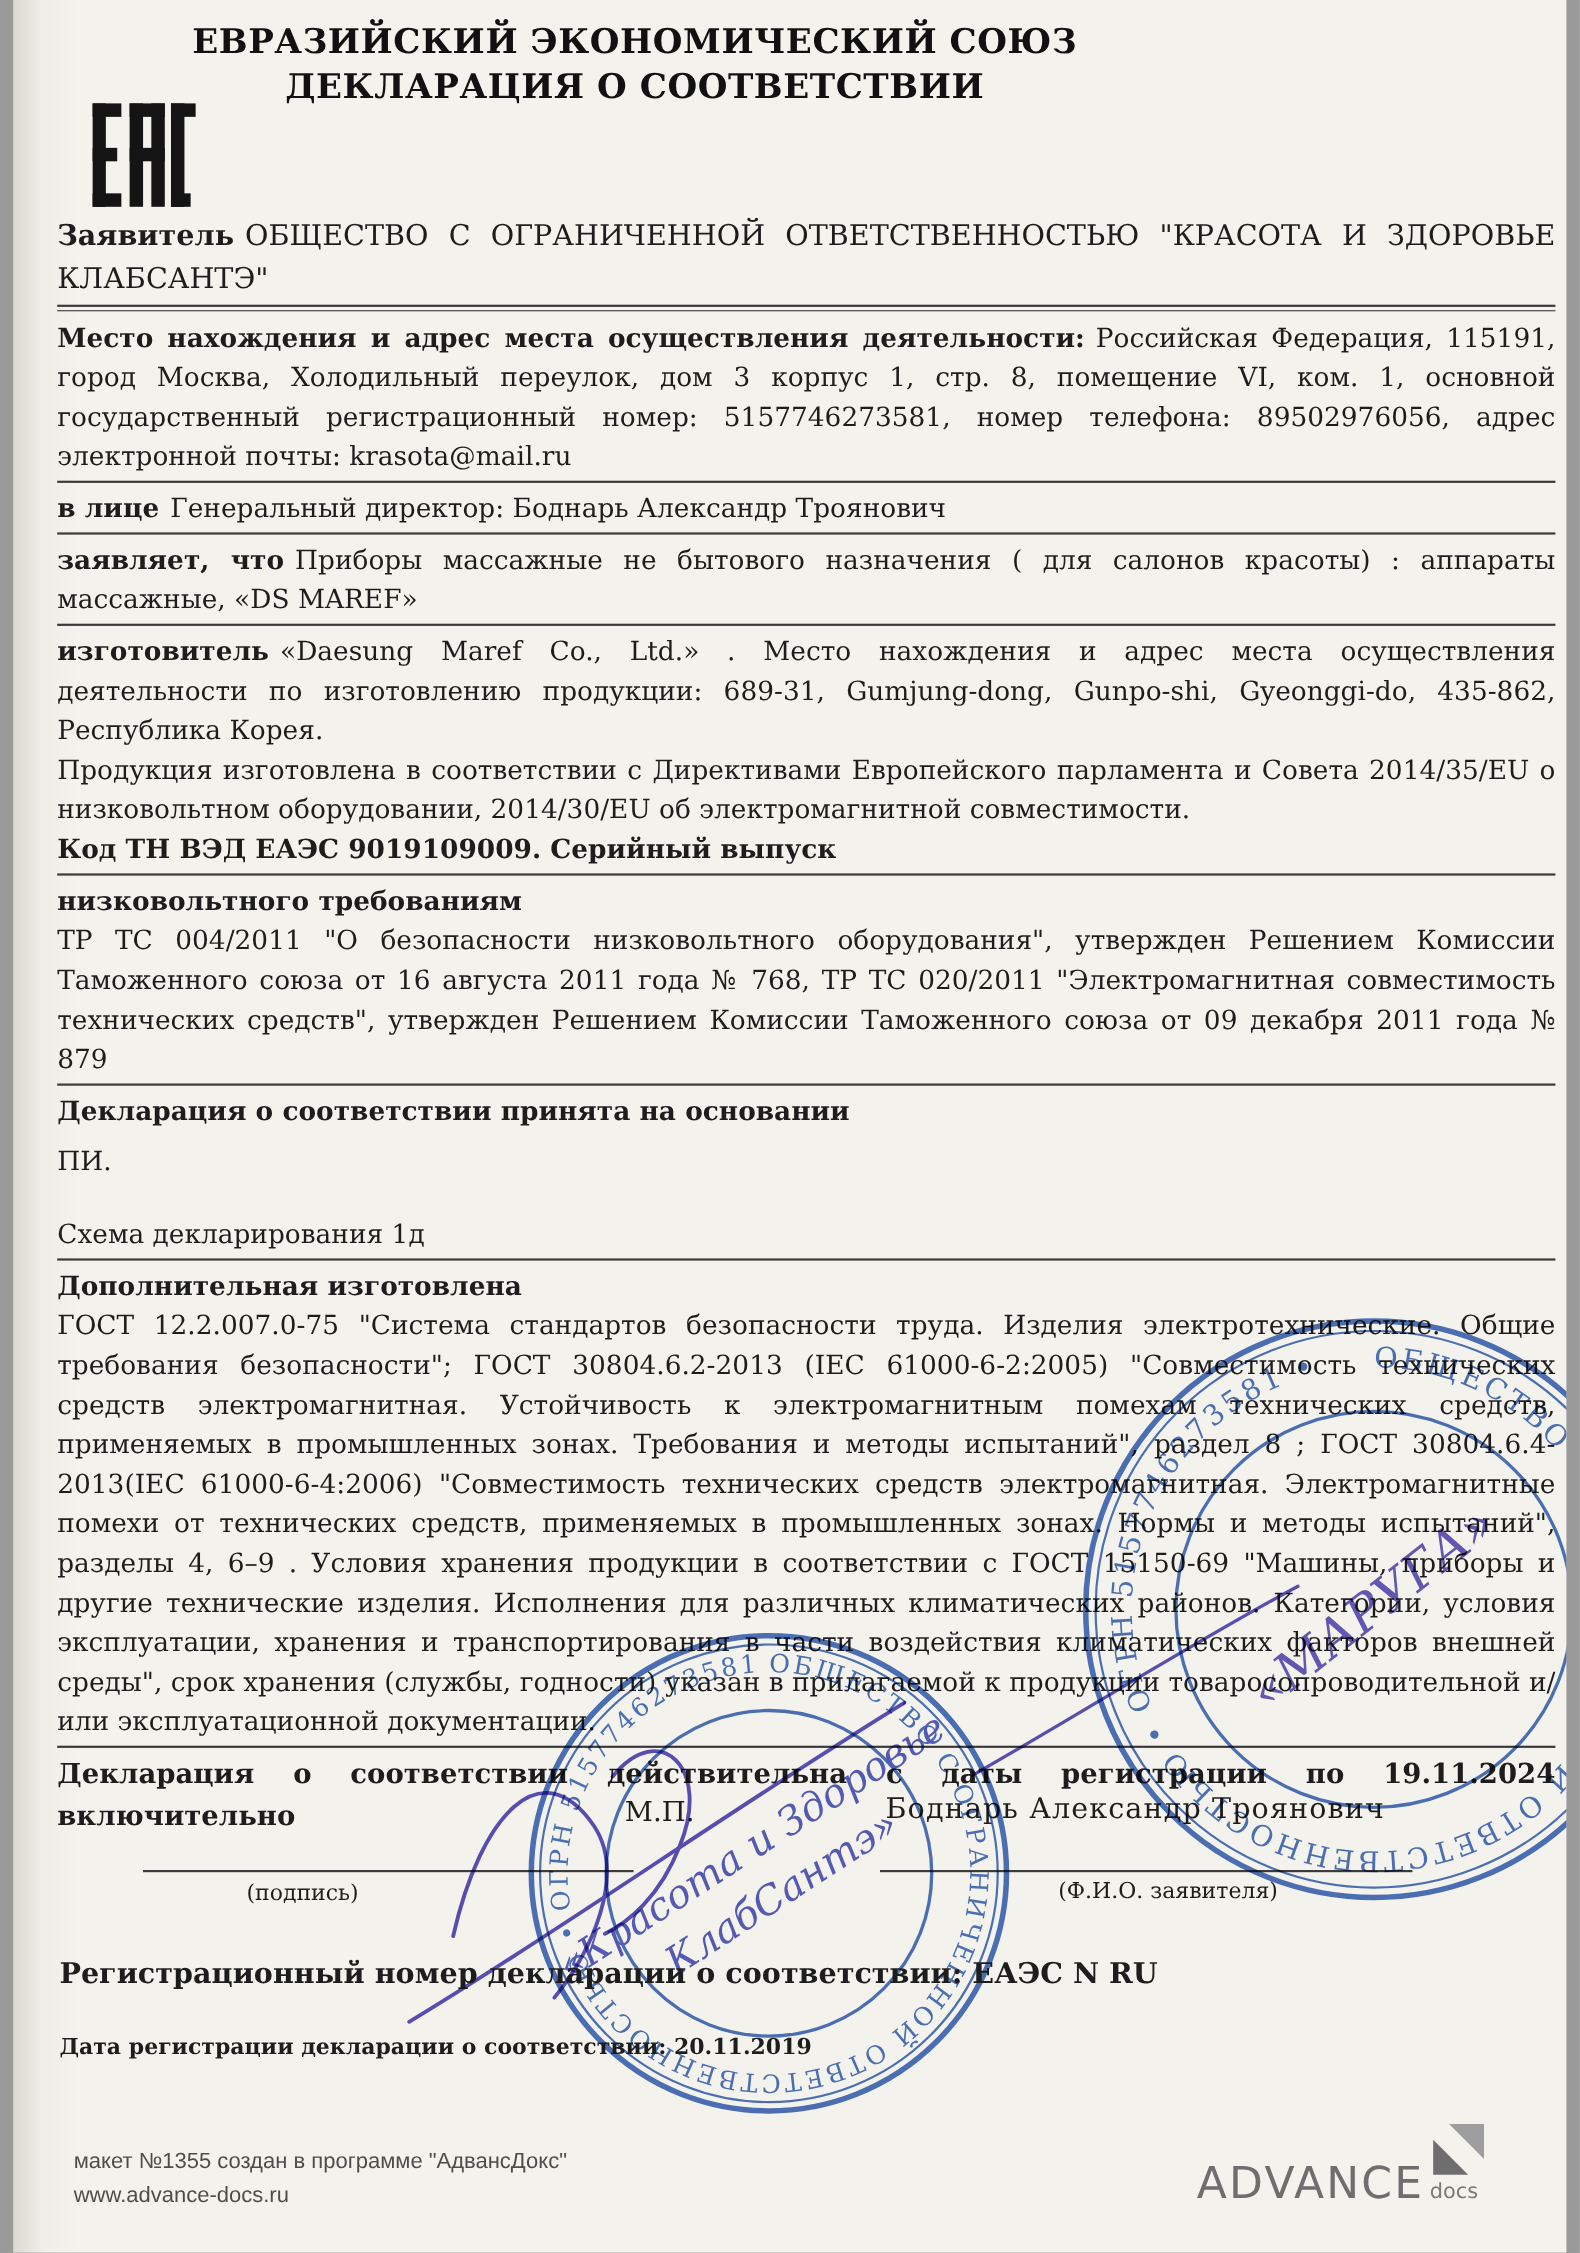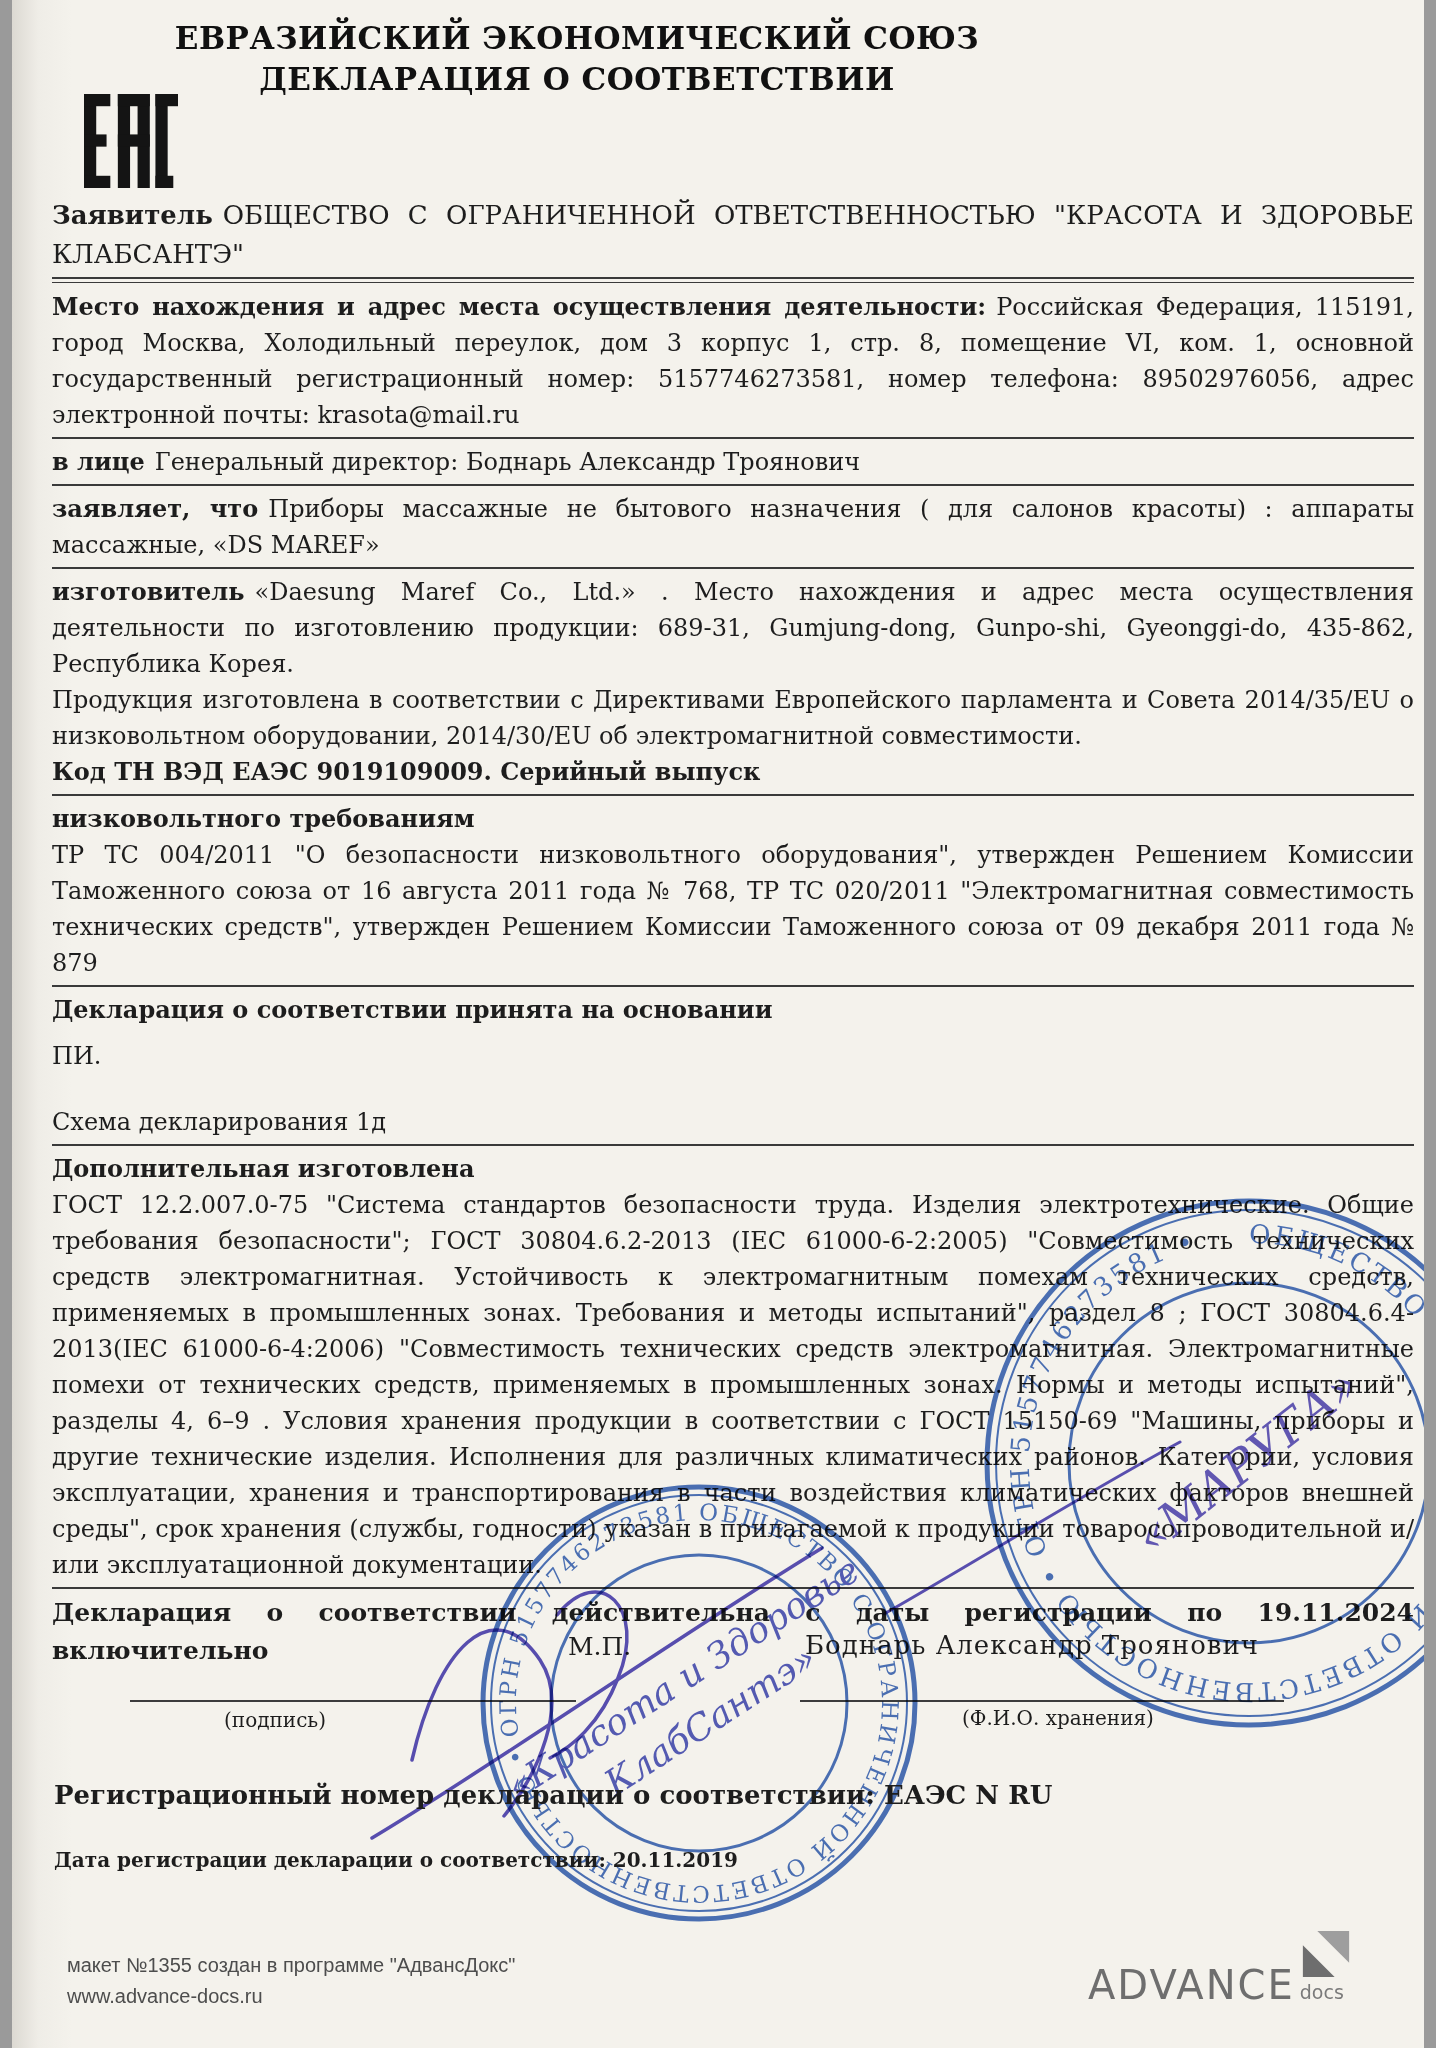--- a/index.html
+++ b/index.html
@@ -117,21 +117,21 @@
     <div class="rule"></div>
 
     <p class="validity-row">Декларация о соответствии  действительна с даты регистрации по 19.11.2024 включительно</p>
   </div>
 
   <div class="mp">М.П.</div>
   <div class="sigline left"></div>
   <div class="sign-caption">(подпись)</div>
   <div class="fio">Боднарь Александр Троянович</div>
   <div class="sigline right"></div>
-  <div class="fio-caption">(Ф.И.О. хранения)</div>
+  <div class="fio-caption">(Ф.И.О. заявителя)</div>
 
   <svg class="stamp stamp-a" width="470" height="470" viewBox="0 0 470 470">
     <defs>
       <path id="arcA" d="M 235 52 A 183 183 0 1 1 234.9 52"></path>
     </defs>
     <g fill="none" stroke="#2e5cb5">
       <circle cx="235" cy="235" r="216" stroke-width="5"></circle>
       <circle cx="235" cy="235" r="208" stroke-width="2"></circle>
       <circle cx="235" cy="235" r="148" stroke-width="3"></circle>
     </g>

